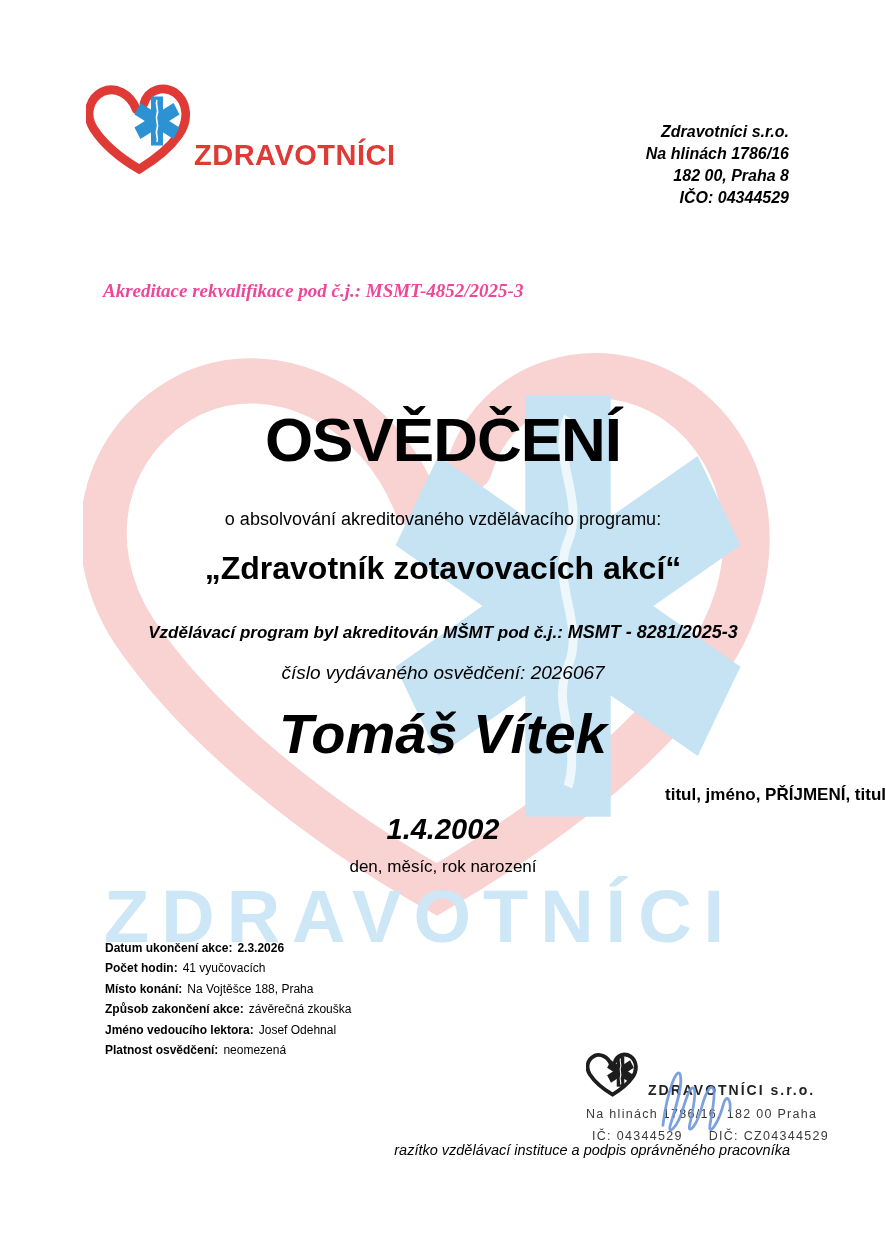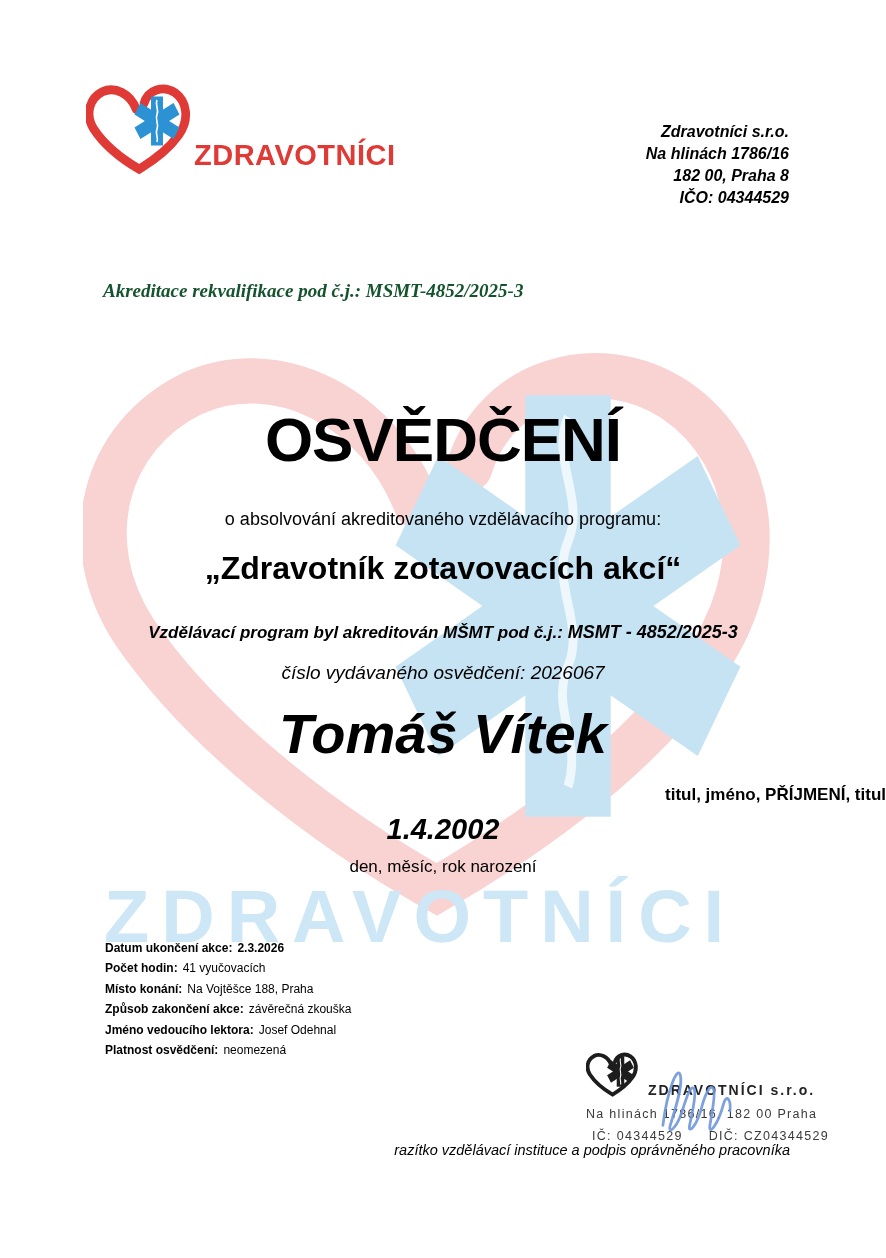--- a/index.html
+++ b/index.html
@@ -29,21 +29,21 @@
     text-align:right;
     font-size:16px;font-weight:bold;font-style:italic;
     line-height:22px;color:#000;
   }
 
   
   .accr-line{
     left:103px;top:280px;
     font-family:"Liberation Serif","DejaVu Serif",serif;
     font-weight:bold;font-style:italic;
-    font-size:19px;color:#14532d;
+    font-size:19px;color:#ec4899;
   }
 
   
   .wm-heart{left:83px;top:318px;width:772px;height:628px;}
   .wm-star{left:390px;top:391px;width:356px;height:430px;}
   .wm-text{
     left:104px;top:874px;
     font-size:74px;font-weight:bold;letter-spacing:12px;
     color:#cde7f6;white-space:nowrap;
   }
@@ -146,21 +146,21 @@
   </div>
 
   <div class="abs accr-line">Akreditace rekvalifikace pod č.j.: MSMT-4852/2025-3</div>
 
   <div class="cline t-title">OSVĚDČENÍ</div>
 
   <div class="cline t-sub">o absolvování akreditovaného vzdělávacího programu:</div>
 
   <div class="cline t-prog">„Zdravotník zotavovacích akcí“</div>
 
-  <div class="cline t-note"><span>Vzdělávací program byl akreditován MŠMT pod č.j.: </span><span class="val">MSMT - 4852/2025-3</span></div>
+  <div class="cline t-note"><span>Vzdělávací program byl akreditován MŠMT pod č.j.: </span><span class="val">MSMT - 8281/2025-3</span></div>
 
   <div class="cline t-num"><span>číslo vydávaného osvědčení: </span><span class="val">2026067</span></div>
 
   <div class="cline t-name">Tomáš Vítek</div>
 
   <div class="cline t-ncap">titul, jméno, PŘÍJMENÍ, titul</div>
 
   <div class="cline t-date">1.4.2002</div>
 
   <div class="cline t-dcap">den, měsíc, rok narození</div>

